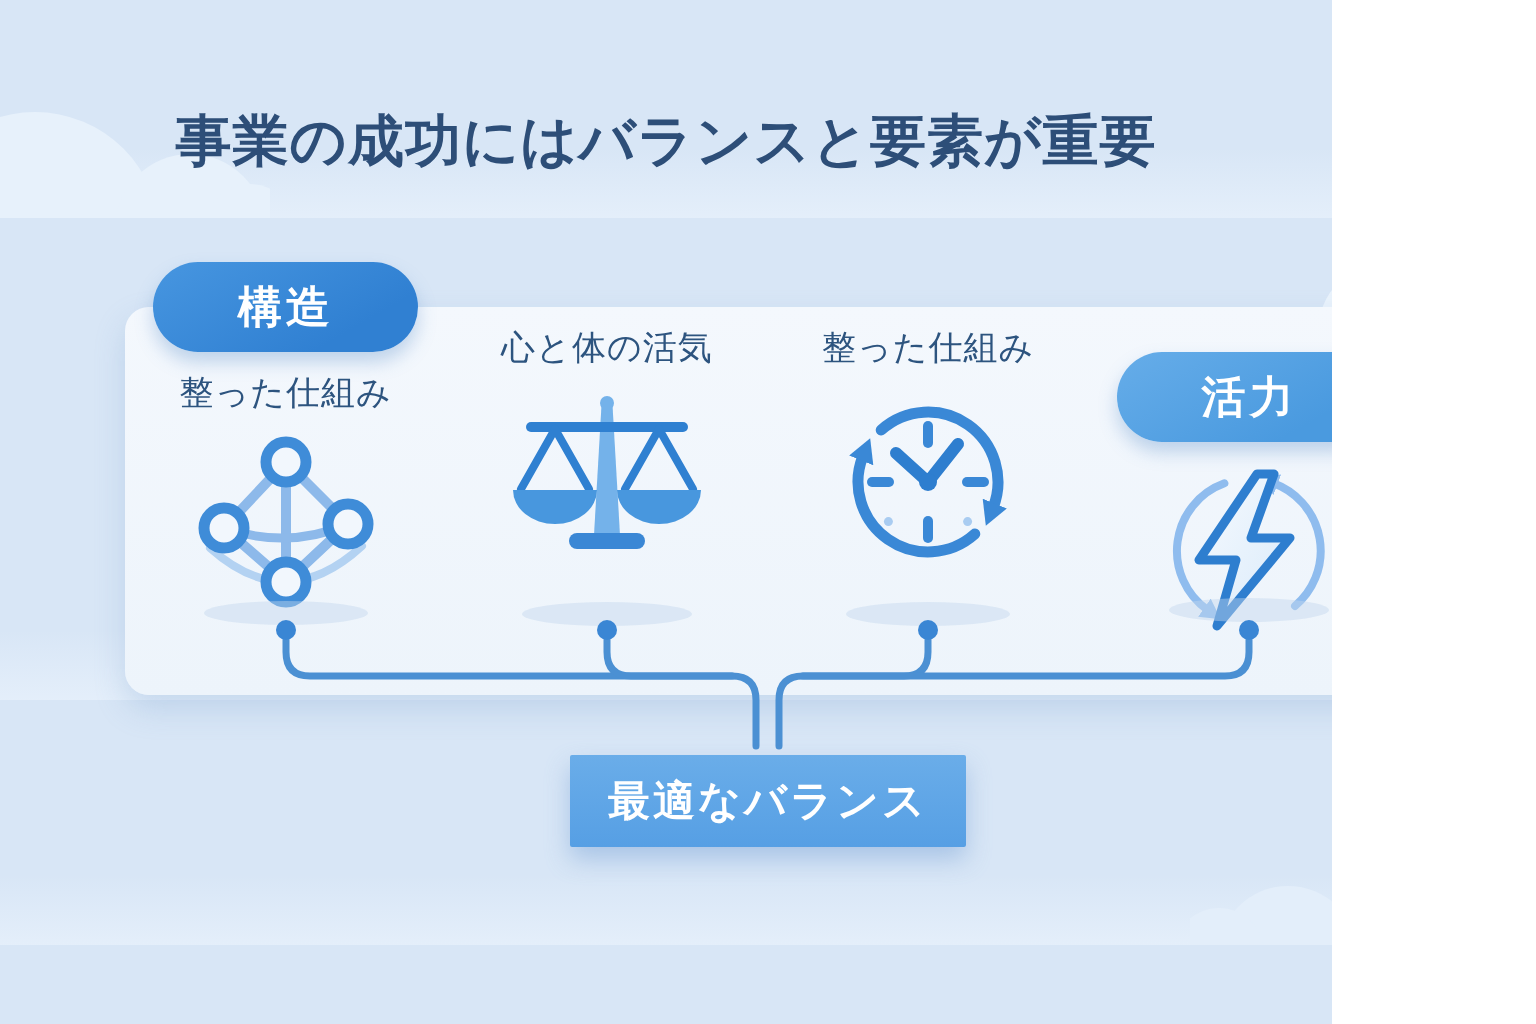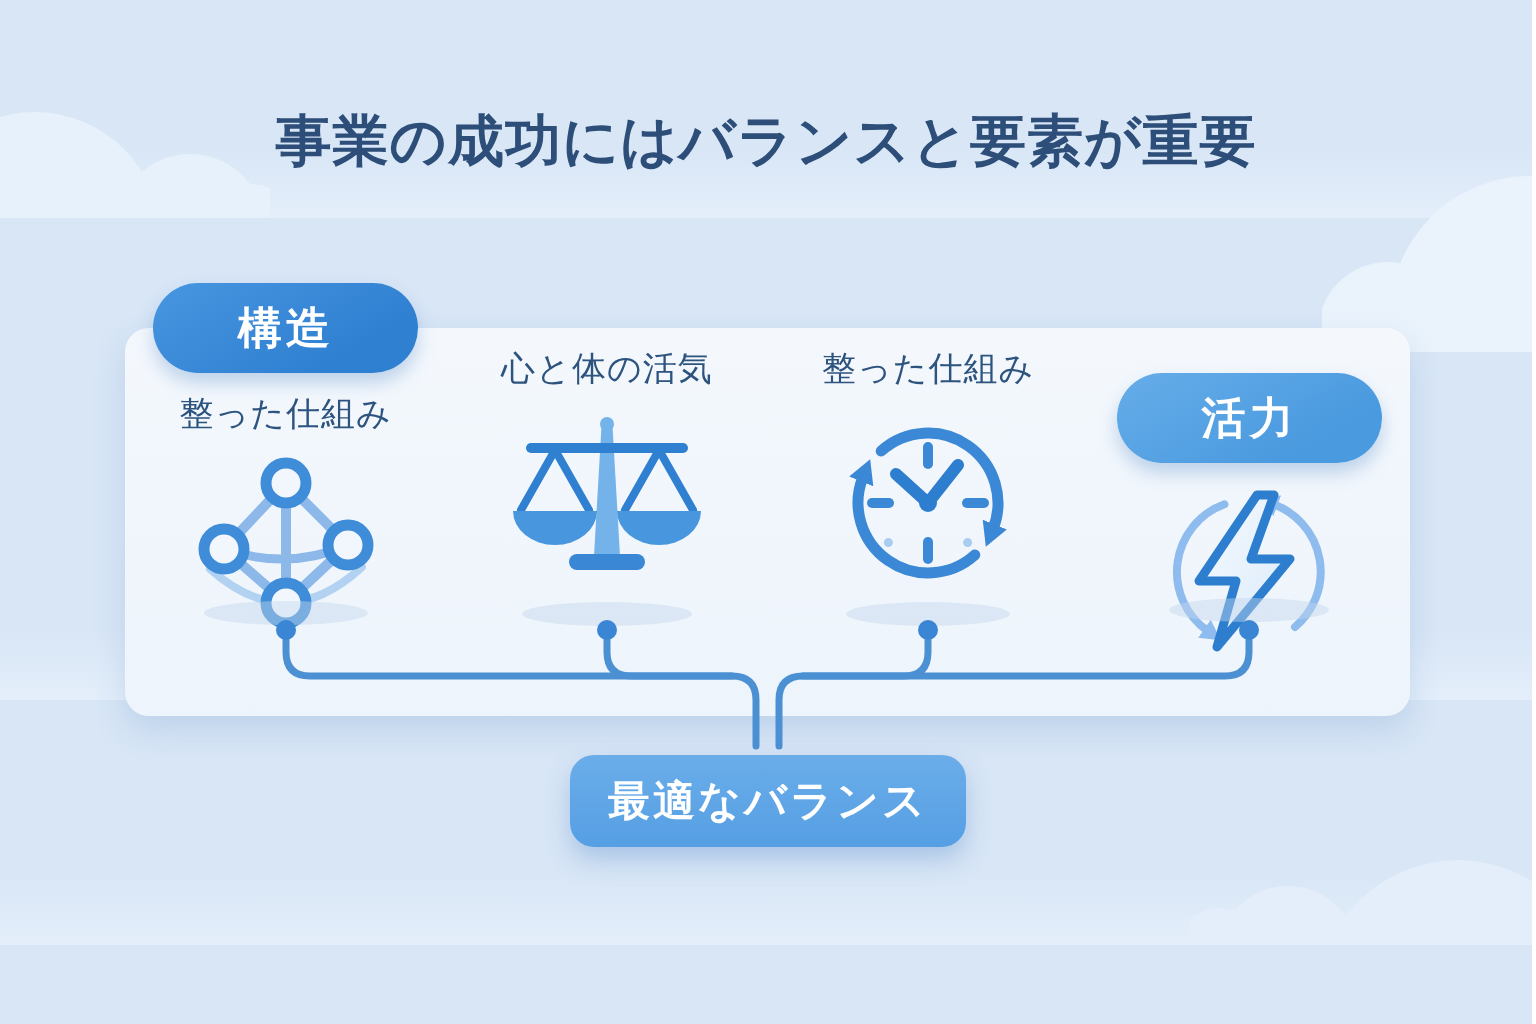--- a/index.html
+++ b/index.html
@@ -1,17 +1,17 @@
 <!DOCTYPE html>
 <html><head>
 <meta charset="utf-8">
 <style>
   html,body{margin:0;padding:0;}
   body{font-family:"Liberation Sans","DejaVu Sans",sans-serif;}
-  .stage{position:relative;width:1532px;height:1024px;background:#d8e6f6;overflow:hidden;}
+  .stage{position:relative;width:1332px;height:1024px;background:#d8e6f6;overflow:hidden;}
 
   
   .band{position:absolute;left:0;width:100%;height:70px;pointer-events:none;
         background:linear-gradient(180deg,rgba(233,242,252,0) 0%,rgba(233,242,252,0.7) 100%);}
   .band1{top:148px;} .band2{top:630px;} .band3{top:875px;}
 
   
   .cloud{position:absolute;overflow:hidden;pointer-events:none;}
   .cloud i{position:absolute;background:#e7f1fb;border-radius:50%;display:block;}
   .cloud-tl{left:-60px;top:96px;width:330px;height:122px;}
@@ -24,21 +24,21 @@
   .cloud-br{left:1190px;top:846px;width:346px;height:99px;}
   .cloud-br .a{left:128px;top:14px;width:280px;height:280px;background:#e3eefa;}
   .cloud-br .b{left:28px;top:40px;width:140px;height:140px;background:#e3eefa;}
   .cloud-br .c{left:-16px;top:62px;width:90px;height:90px;background:#e3eefa;}
 
   
   .title{position:absolute;left:0;top:104px;width:100%;text-align:center;margin:0;
          font-size:56px;font-weight:700;color:#2d4e78;letter-spacing:1px;z-index:2;}
 
   
-  .card{position:absolute;left:125px;top:328px;width:1285px;height:388px;z-index:2;
+  .card{position:absolute;left:125px;top:307px;width:1285px;height:388px;z-index:2;
         background:linear-gradient(180deg,#f4f8fd 0%,#edf4fb 100%);
         border-radius:24px;box-shadow:0 14px 30px rgba(130,165,210,0.30);
         display:flex;align-items:flex-start;justify-content:center;}
   .col{flex:1;display:flex;flex-direction:column;align-items:center;}
   .pill{width:265px;height:90px;margin-top:-45px;border-radius:45px;
         display:flex;align-items:center;justify-content:center;
         color:#ffffff;font-size:44px;font-weight:700;letter-spacing:4px;
         box-shadow:0 10px 18px rgba(90,140,200,0.35);}
   .c1 .pill{background:linear-gradient(150deg,#4796e0 0%,#3080d2 75%);}
   .c2 .pill{background:linear-gradient(150deg,#78b7ec 0%,#58a3e4 75%);}
@@ -46,21 +46,21 @@
   .c4 .pill{background:linear-gradient(150deg,#66ade9 0%,#4a9adf 75%);margin-top:45px;}
   .subtitle{margin-top:18px;font-size:34px;font-weight:400;color:#2d547f;letter-spacing:1px;}
   .iconwrap{margin-top:16px;height:182px;}
 
   
   .connectors{position:absolute;left:0;top:0;z-index:3;pointer-events:none;}
 
   
   .result-box{position:absolute;left:570px;top:755px;width:396px;height:92px;z-index:4;
         background:linear-gradient(180deg,#6aade9 0%,#569fe4 100%);
-        border-radius:24px;display:flex;align-items:center;justify-content:center;
+        border-radius:2px;display:flex;align-items:center;justify-content:center;
         color:#ffffff;font-size:42px;font-weight:600;letter-spacing:3px;
         box-shadow:0 12px 24px rgba(110,155,210,0.45);}
 </style>
 </head>
 <body>
 
 <div class="stage">
 
   <div class="band band1"></div>
   <div class="band band2"></div>

